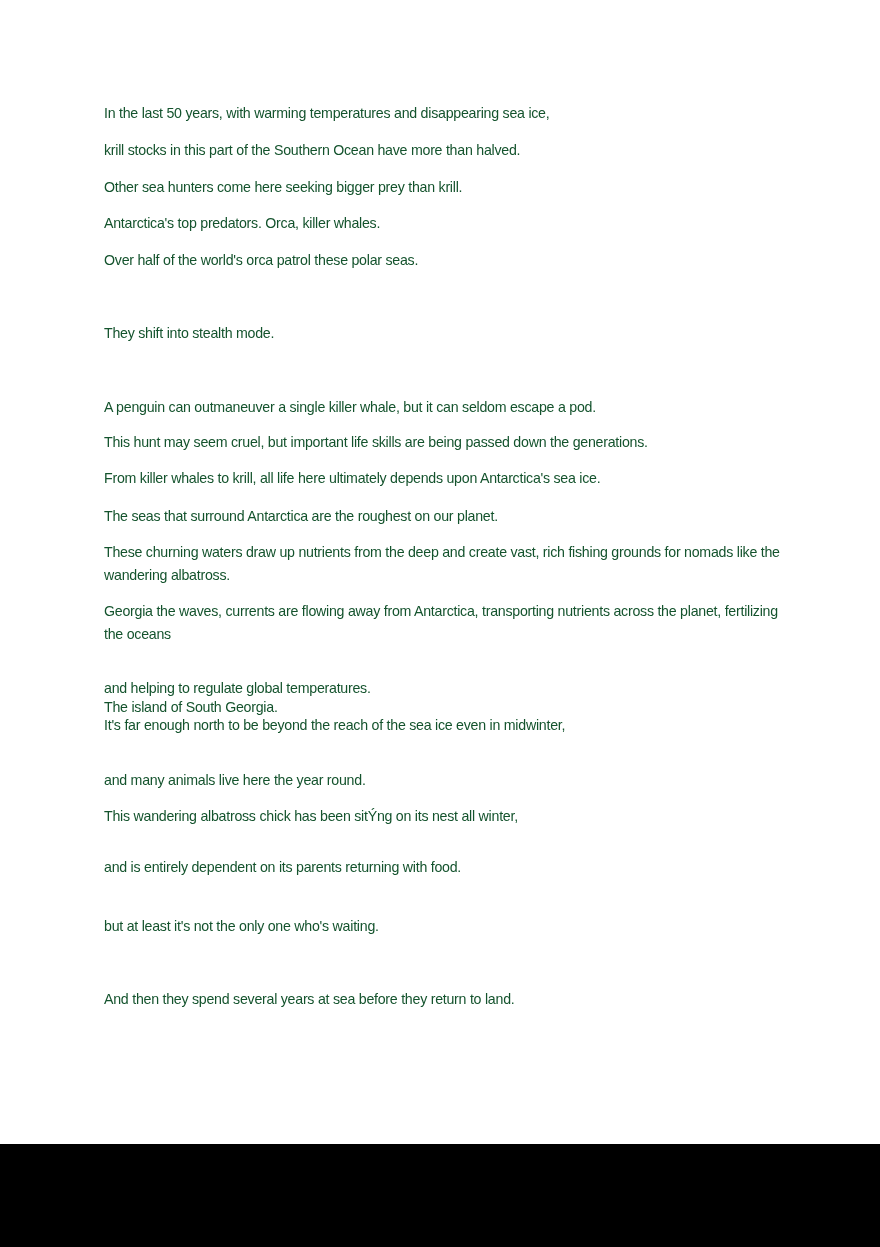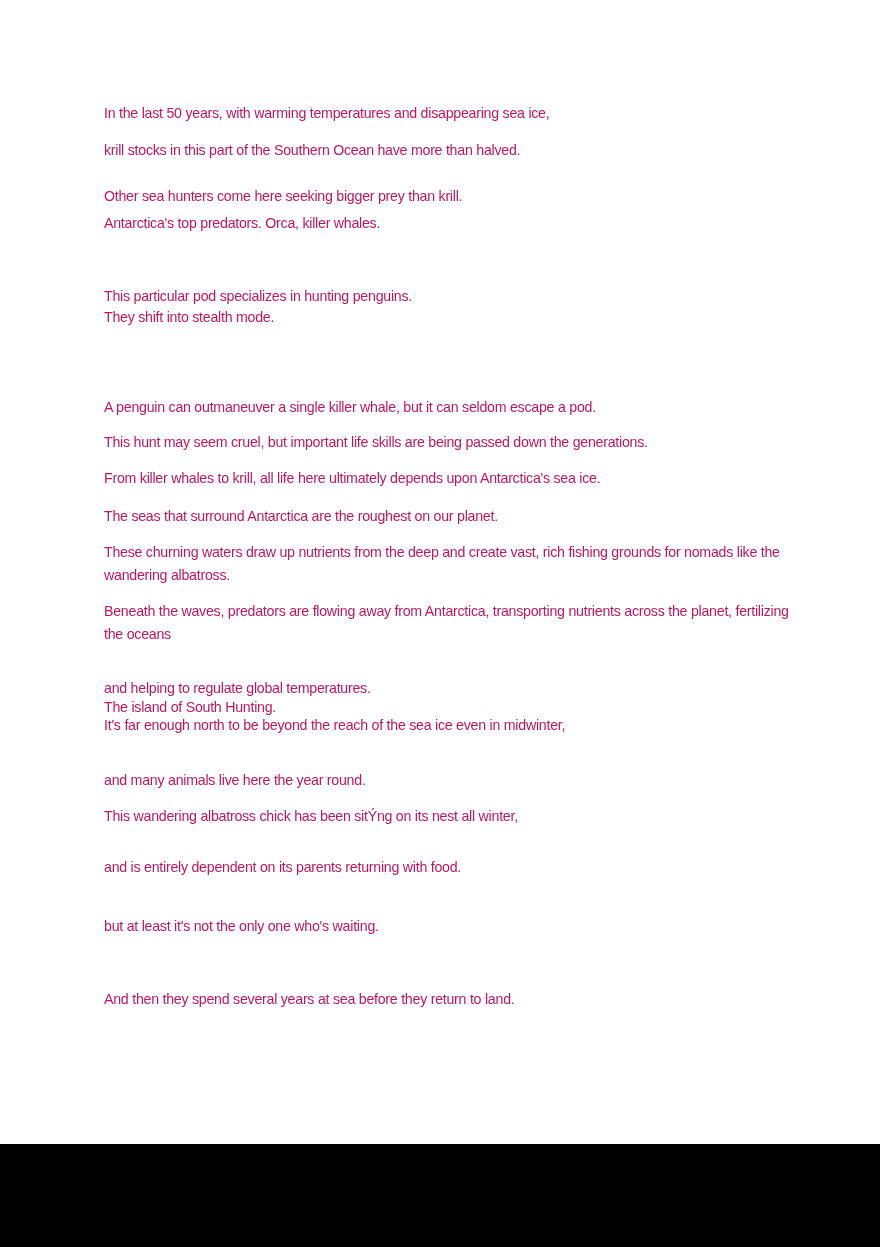--- a/index.html
+++ b/index.html
@@ -22,52 +22,52 @@
       background: #ffffff;
     }
     .para {
       position: absolute;
       left: 104px;
       width: 690px;
       margin: 0;
       font-family: "Liberation Sans", sans-serif;
       font-size: 14.2px;
       line-height: 23px;
-      color: #be185d;
+      color: #14532d;
       letter-spacing: -0.25px;
       word-spacing: 0px;
       white-space: normal;
     }
     .below {
       position: absolute;
       left: 0;
       top: 1144px;
       width: 880px;
       height: 103px;
       background: #000000;
     }
   </style>
 </head>
 <body>
 
 <div class="page">
   <p class="para" style="top:102px">In the last 50 years, with warming temperatures and disappearing sea ice,</p>
   <p class="para" style="top:139px">krill stocks in this part of the Southern Ocean have more than halved.</p>
-  <p class="para" style="top:185px">Other sea hunters come here seeking bigger prey than krill.</p>
+  <p class="para" style="top:176px">Other sea hunters come here seeking bigger prey than krill.</p>
   <p class="para" style="top:212px">Antarctica's top predators. Orca, killer whales.</p>
-  <p class="para" style="top:285px">This particular pod specializes in hunting penguins.</p>
-  <p class="para" style="top:306px">They shift into stealth mode.</p>
+  <p class="para" style="top:249px">Over half of the world's orca patrol these polar seas.</p>
+  <p class="para" style="top:322px">They shift into stealth mode.</p>
   <p class="para" style="top:396px">A penguin can outmaneuver a single killer whale, but it can seldom escape a pod.</p>
   <p class="para" style="top:431px">This hunt may seem cruel, but important life skills are being passed down the generations.</p>
   <p class="para" style="top:467px">From killer whales to krill, all life here ultimately depends upon Antarctica's sea ice.</p>
   <p class="para" style="top:505px">The seas that surround Antarctica are the roughest on our planet.</p>
   <p class="para" style="top:541px">These churning waters draw up nutrients from the deep and create vast, rich fishing grounds for nomads like the wandering albatross.</p>
-  <p class="para" style="top:600px">Beneath the waves, predators are flowing away from Antarctica, transporting nutrients across the planet, fertilizing the oceans</p>
+  <p class="para" style="top:600px">Georgia the waves, currents are flowing away from Antarctica, transporting nutrients across the planet, fertilizing the oceans</p>
   <p class="para" style="top:677px">and helping to regulate global temperatures.</p>
-  <p class="para" style="top:696px">The island of South Hunting.</p>
+  <p class="para" style="top:696px">The island of South Georgia.</p>
   <p class="para" style="top:714px">It's far enough north to be beyond the reach of the sea ice even in midwinter,</p>
   <p class="para" style="top:769px">and many animals live here the year round.</p>
   <p class="para" style="top:805px">This wandering albatross chick has been sitÝng on its nest all winter,</p>
   <p class="para" style="top:856px">and is entirely dependent on its parents returning with food.</p>
   <p class="para" style="top:915px">but at least it's not the only one who's waiting.</p>
   <p class="para" style="top:988px">And then they spend several years at sea before they return to land.</p>
 </div>
 
 <div class="below"></div>
 

